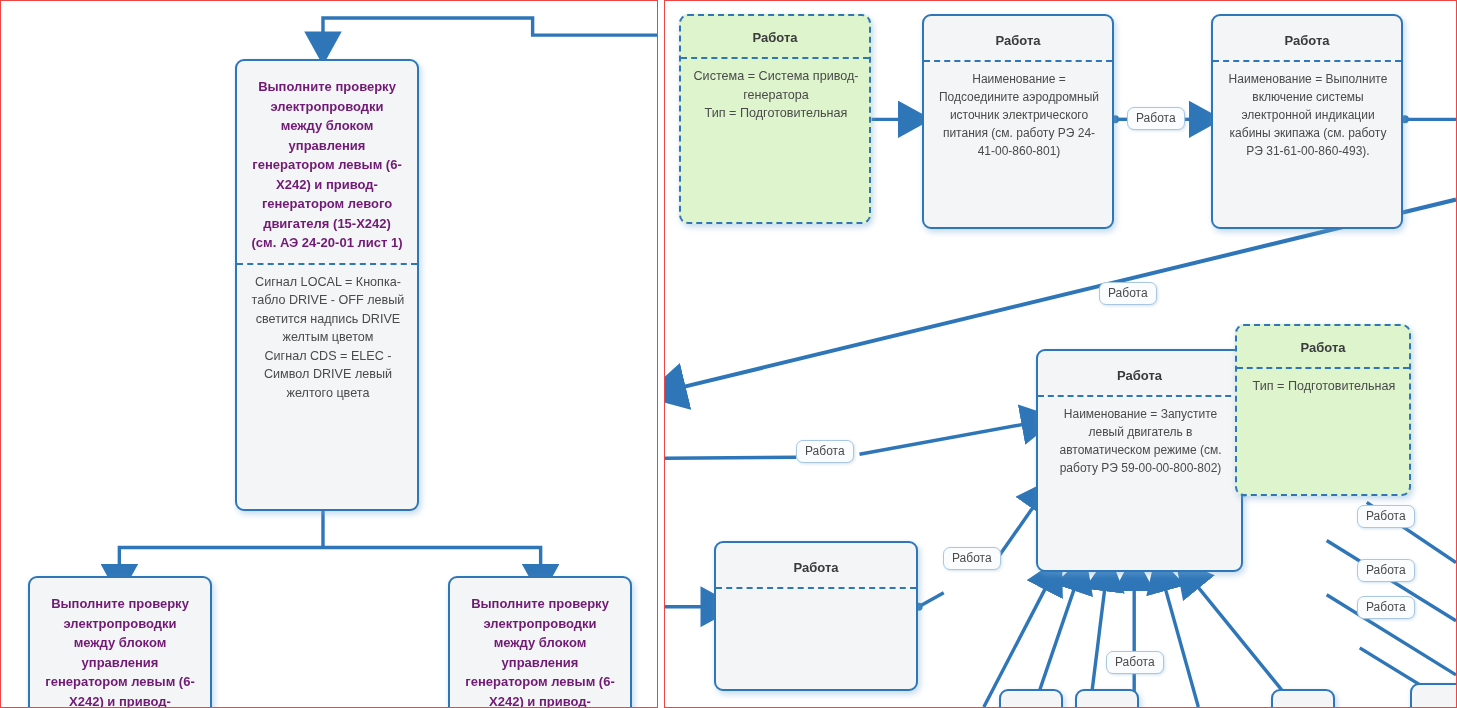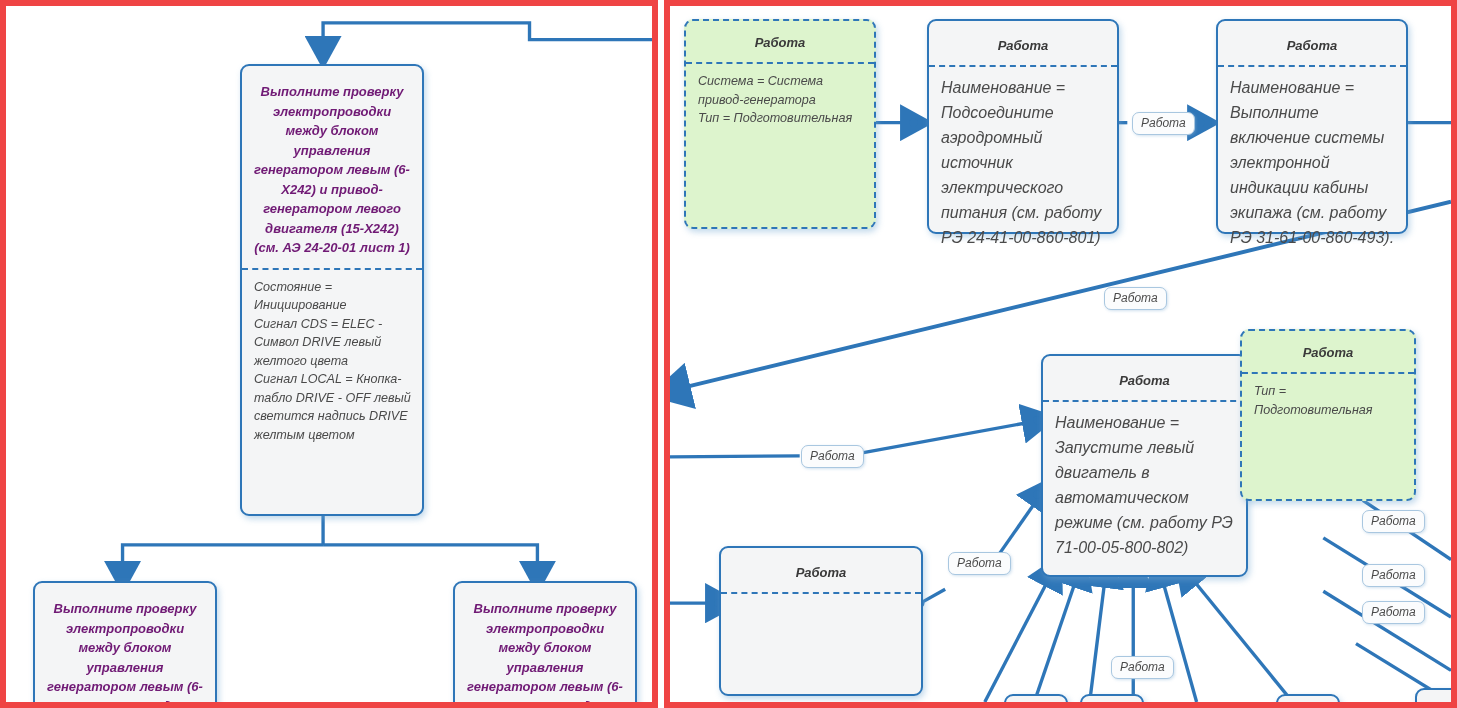--- a/index.html
+++ b/index.html
@@ -1,35 +1,35 @@
 <!DOCTYPE html>
 <html><head>
 <meta charset="utf-8">
 <style>
   html,body{margin:0;padding:0;background:#ffffff;}
   body{font-family:"Liberation Sans","DejaVu Sans",sans-serif;}
   #stage{position:relative;width:1457px;height:708px;overflow:hidden;background:#fff;}
 
-  .panel{position:absolute;background:#fff;border:6px solid #ef4444;box-sizing:border-box;overflow:hidden;font-style:italic;}
+  .panel{position:absolute;background:#fff;border:1px solid #ef4444;box-sizing:border-box;overflow:hidden;}
   #panel-left{left:0;top:0;width:658px;height:708px;}
   #panel-right{left:664px;top:0;width:793px;height:708px;}
 
   .canvas{position:absolute;left:0;top:0;width:100%;height:100%;}
   svg.edges{position:absolute;left:0;top:0;width:100%;height:100%;overflow:visible;pointer-events:none;}
 
   
   .node{position:absolute;box-sizing:border-box;border:2px solid #2e76b8;border-radius:9px;
         background:#f4f5f6;box-shadow:2px 3px 6px rgba(120,170,210,.45);}
   .node.green{background:#dff5cf;border:2px dashed #2e76b8;background:#ddf4cd;}
   .node .title{text-align:center;font-weight:bold;font-size:13px;color:#3b3b3b;padding:14px 8px 12px;}
   .node .divider{border-top:2px dashed #2e76b8;margin:0;}
-  .node .body{padding:8px 10px 8px 12px;font-size:12.6px;line-height:18.5px;color:#4a4a4a;}
+  .node .body{padding:8px 10px 8px 12px;font-size:12.6px;line-height:18.5px;color:#4a4a4a;text-align:center;}
   .node .body div{white-space:normal;}
   .node.plain .title{font-weight:bold;font-size:13px;line-height:18px;color:#3a3a3a;padding:16px 14px 10px;}
-  .node.plain .body{font-size:16px;line-height:25px;}
+  .node.plain .body{font-size:12px;line-height:18px;}
 
   
   .node.bigtext .title{font-weight:bold;font-size:13px;line-height:19.5px;text-align:center;padding:16px 12px 10px;color:#701a75;}
 
   
   .elabel{position:absolute;box-sizing:border-box;background:#fbfcfd;border:1px solid #a9c7e0;
           border-radius:7px;font-size:12px;color:#4b4b4b;padding:3px 8px 4px;white-space:nowrap;
           box-shadow:1px 1px 3px rgba(140,180,215,.4);}
 </style>
 </head>
@@ -53,23 +53,22 @@
 
         <path d="M321,545 L118,545 L118,575" stroke="#2e76b8" stroke-width="3.4" fill="none" marker-end="url(#arrL)"></path>
 
         <path d="M321,545 L538,545 L538,575" stroke="#2e76b8" stroke-width="3.4" fill="none" marker-end="url(#arrL)"></path>
       </svg>
 
       <div class="node bigtext" id="left-main" style="left:234px;top:58px;width:184px;height:452px;">
         <div class="title">Выполните проверку электропроводки между блоком управления генератором левым (6-X242) и привод-генератором левого двигателя (15-X242) (см. АЭ 24-20-01 лист 1)</div>
         <div class="divider"></div>
         <div class="body">
-          <div>Состояние = Инициирование</div>
+          <div>Сигнал LOCAL = Кнопка-табло DRIVE - OFF левый светится надпись DRIVE желтым цветом</div>
           <div>Сигнал CDS = ELEC - Символ DRIVE левый желтого цвета</div>
-          <div>Сигнал LOCAL = Кнопка-табло DRIVE - OFF левый светится надпись DRIVE желтым цветом</div>
         </div>
       </div>
 
       <div class="node bigtext" id="left-child-l" style="left:27px;top:575px;width:184px;height:200px;">
         <div class="title">Выполните проверку электропроводки между блоком управления генератором левым (6-X242) и привод-</div>
       </div>
 
       <div class="node bigtext" id="left-child-r" style="left:447px;top:575px;width:184px;height:200px;">
         <div class="title">Выполните проверку электропроводки между блоком управления генератором левым (6-X242) и привод-</div>
       </div>
@@ -163,21 +162,21 @@
         <div class="divider"></div>
         <div class="body">
           <div>Наименование = Выполните включение системы электронной индикации кабины экипажа (см. работу РЭ 31-61-00-860-493).</div>
         </div>
       </div>
 
       <div class="node plain" id="r-engine" style="left:371px;top:348px;width:207px;height:223px;">
         <div class="title">Работа</div>
         <div class="divider"></div>
         <div class="body">
-          <div>Наименование = Запустите левый двигатель в автоматическом режиме (см. работу РЭ 71-00-05-800-802)</div>
+          <div>Наименование = Запустите левый двигатель в автоматическом режиме (см. работу РЭ 59-00-00-800-802)</div>
         </div>
       </div>
 
       <div class="node green" id="r-result" style="left:570px;top:323px;width:176px;height:172px;">
         <div class="title">Работа</div>
         <div class="divider"></div>
         <div class="body">
           <div>Тип = Подготовительная</div>
         </div>
       </div>

